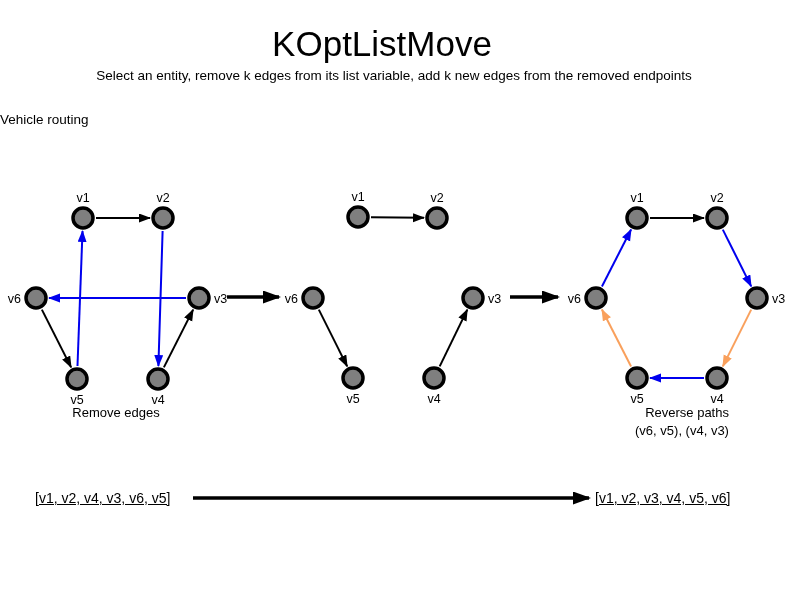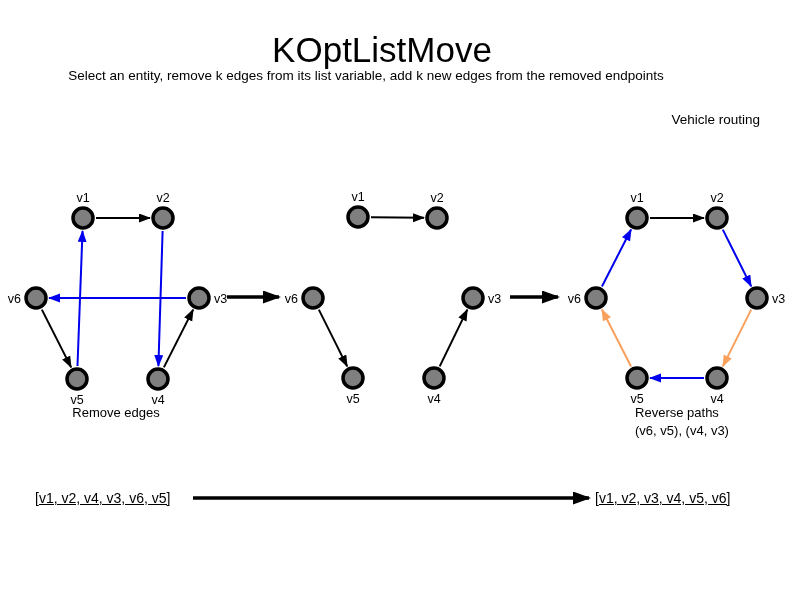--- a/index.html
+++ b/index.html
@@ -2,35 +2,35 @@
 <html><head>
 <meta charset="utf-8">
 <style>
   html,body { margin:0; padding:0; }
   body {
     width:800px; height:600px; position:relative; overflow:hidden;
     background:#ffffff; color:#000;
     font-family:"Liberation Sans", sans-serif;
   }
   .title {
-    position:absolute; top:32px; left:0; width:764px;
+    position:absolute; top:26px; left:0; width:764px;
     text-align:center; font-size:35px; line-height:36px; font-weight:400;
   }
   .subtitle {
     position:absolute; top:68px; left:0; width:732px;
-    text-align:center; font-size:13.5px; line-height:16px;
+    text-align:center; font-size:13.5px; line-height:16px;padding-left:28px;
   }
   .context {
-    position:absolute; top:112px; left:0; width:760px;
-    text-align:right; font-size:13.5px; line-height:16px;
+    position:absolute; top:112px; left:0; width:656px;
+    text-align:left; font-size:13.5px; line-height:16px;
   }
   svg.diagram { position:absolute; left:0; top:0; }
   .caption {
     position:absolute; top:404px; transform:translateX(-50%);
-    text-align:left; font-size:13px; line-height:18px; white-space:nowrap;
+    text-align:right; font-size:13px; line-height:18px; white-space:nowrap;
   }
   .seq {
     position:absolute; top:490px; font-size:14px; line-height:17px; white-space:nowrap;text-decoration:underline;
   }
   .seq-before { left:35px; }
   .seq-after  { left:595px; }
 </style>
 </head>
 <body>
 

